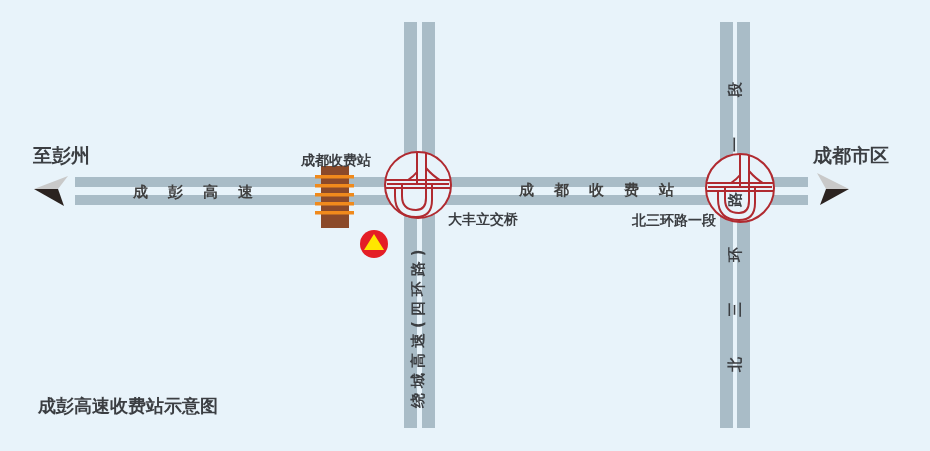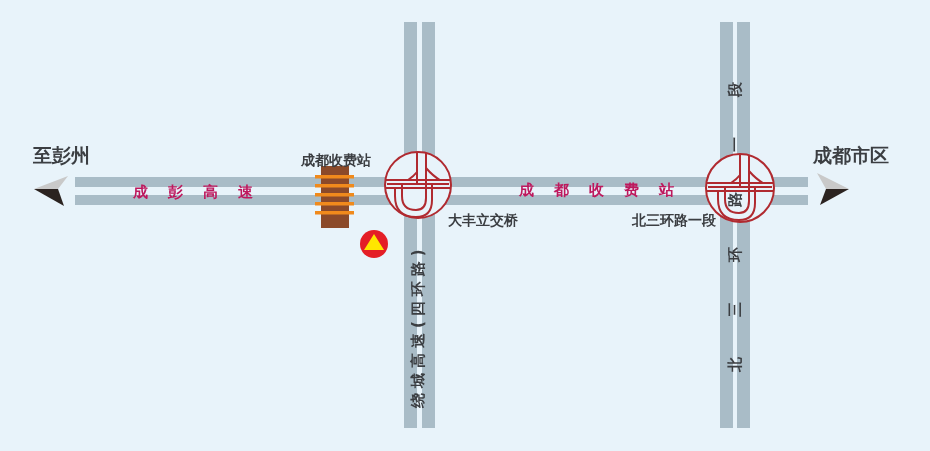--- a/index.html
+++ b/index.html
@@ -10,21 +10,21 @@
     position: relative;
   }
   .map { position: absolute; left: 0; top: 0; width: 930px; height: 451px; }
   .lbl {
     position: absolute; color: #3b3e42; font-weight: bold;
     white-space: nowrap; line-height: 1;
   }
   .big { font-size: 19px; }
   .mid { font-size: 14px; }
   .road-h-text {
-    position: absolute; font-size: 15px; font-weight: bold; color: #be185d;
+    position: absolute; font-size: 15px; font-weight: bold; color: #404040;
     letter-spacing: 20px; line-height: 1; white-space: nowrap;
   }
   .road-v-text {
     position: absolute; font-size: 15px; font-weight: bold; color: #3b3e42;
     line-height: 1; white-space: nowrap;
     transform-origin: 0 0;
     transform: rotate(-90deg);
   }
   .title { font-size: 18px; }
   svg { position: absolute; left: 0; top: 0; }
@@ -106,16 +106,17 @@
   <div class="lbl big" style="left:813px; top:146px;">成都市区</div>
 
   <div class="road-h-text" style="left:133px; top:185px;">成彭高速</div>
   <div class="road-h-text" style="left:519px; top:183px;">成都收费站</div>
 
   <div class="road-v-text" style="left:411px; top:408px; letter-spacing:5px;">绕城高速(四环路)</div>
   <div class="road-v-text" style="left:728px; top:372px; letter-spacing:40px;">北三环路一段</div>
 
   <div class="lbl mid" style="left:301px; top:153px;">成都收费站</div>
 
-  <div class="lbl mid" style="left:448px; top:213px;">大丰立交桥</div>
+  <div class="lbl mid" style="left:448px; top:213px;font-family:Liberation Mono, monospace;">大丰立交桥</div>
   <div class="lbl mid" style="left:632px; top:213px;">北三环路一段</div>
 
+  <div class="lbl title" style="left:38px; top:397px;">成彭高速收费站示意图</div>
 </div>
 
 </body></html>

